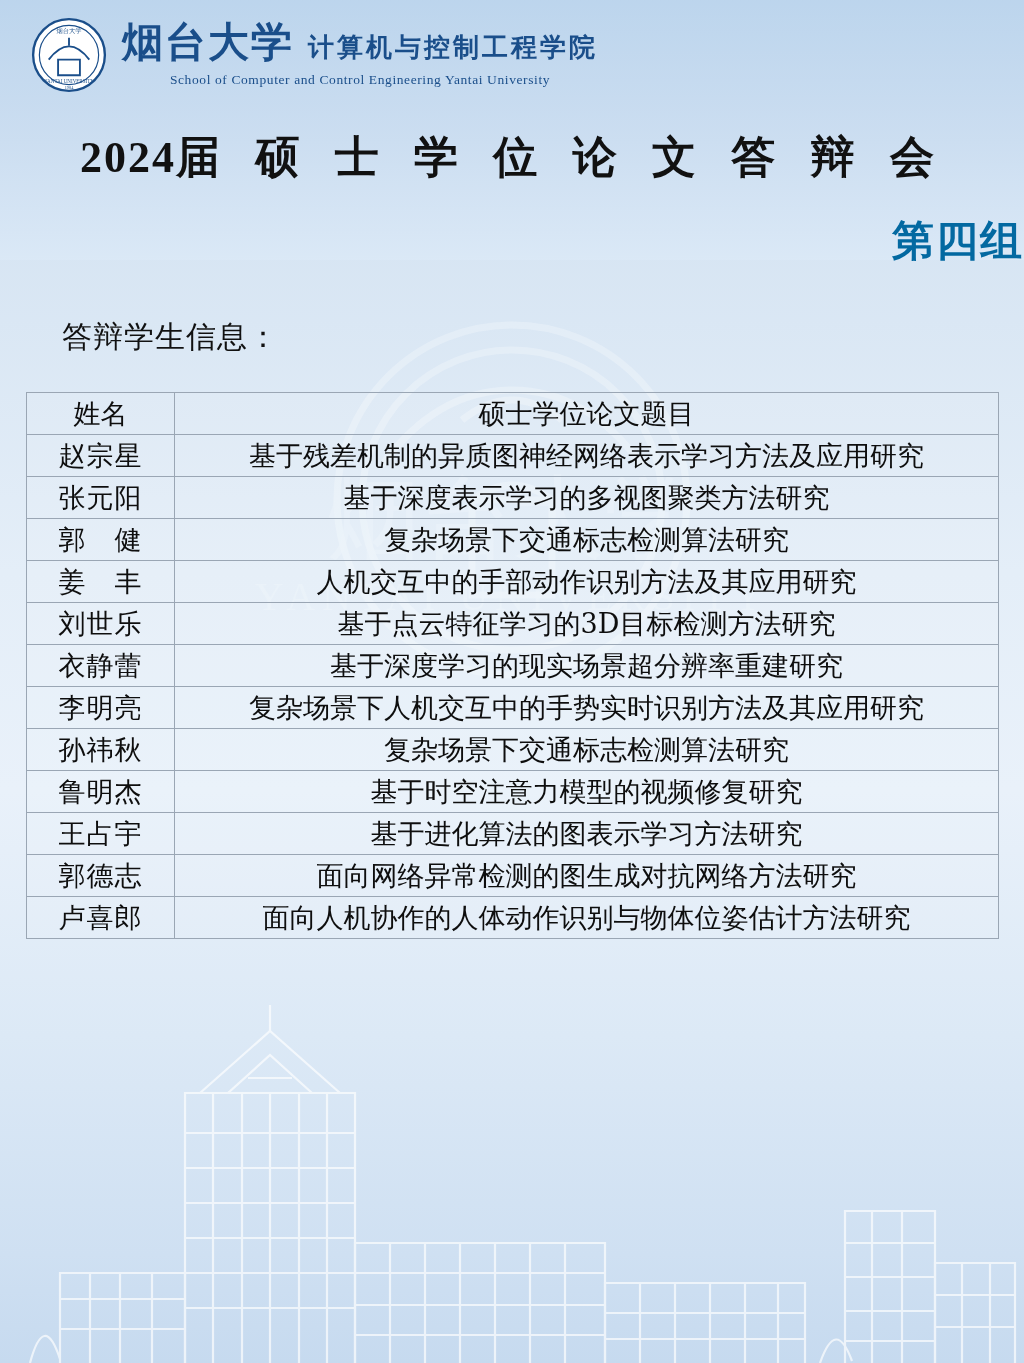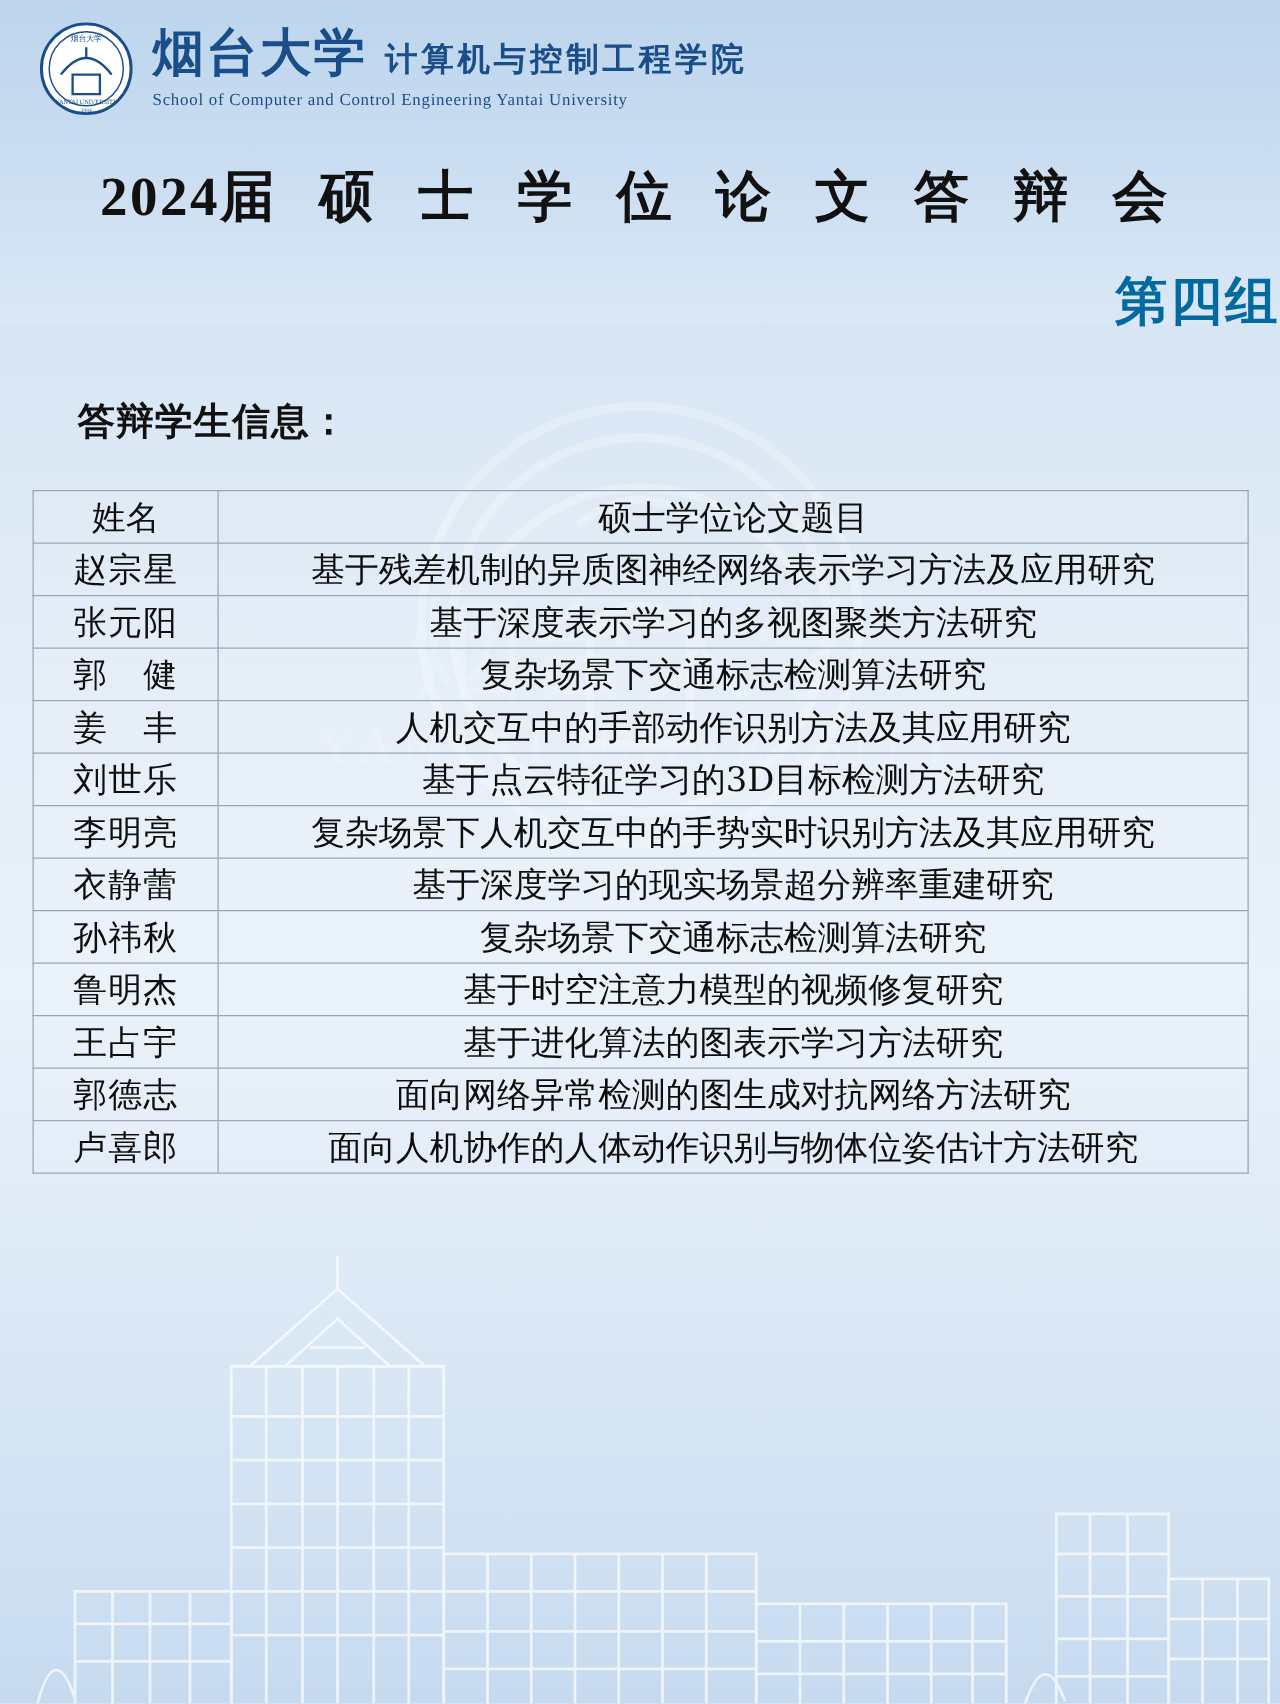--- a/index.html
+++ b/index.html
@@ -87,20 +87,21 @@
     color: #1a4e8a;
     letter-spacing: 3px;
     line-height: 1;
   }
   .univ-en {
     margin-top: 9px;
     font-family: "Liberation Serif", serif;
     font-size: 13.5px;
     color: #1a4e8a;
     letter-spacing: .6px;
+    text-align: center;
   }
 
   
   .title-main {
     position: relative;
     text-align: center;
     margin-top: 4px;
     font-family: "DejaVu Serif", "Liberation Serif", serif;
     font-weight: 700;
     font-size: 44px;
@@ -119,21 +120,21 @@
     font-weight: 700;
     font-size: 42px;
     color: #0369a1;
     letter-spacing: 2px;
   }
   .section-label {
     position: relative;
     margin: 48px 0 0 62px;
     font-family: "DejaVu Serif", "Liberation Serif", serif;
     font-size: 30px;
-    font-weight: 700;
+    font-weight: 400;
     color: #111;
     letter-spacing: 1px;
   }
 
   
   .table-wrap {
     position: relative;
     margin: 34px 26px 0 26px;
   }
   table.students {
@@ -279,26 +280,26 @@
         </tr>
       <tr>
           <td class="name-cell">姜　丰</td>
           <td class="title-cell">人机交互中的手部动作识别方法及其应用研究</td>
         </tr>
       <tr>
           <td class="name-cell">刘世乐</td>
           <td class="title-cell">基于点云特征学习的3D目标检测方法研究</td>
         </tr>
       <tr>
+          <td class="name-cell">衣静蕾</td>
+          <td class="title-cell">基于深度学习的现实场景超分辨率重建研究</td>
+        </tr>
+      <tr>
           <td class="name-cell">李明亮</td>
           <td class="title-cell">复杂场景下人机交互中的手势实时识别方法及其应用研究</td>
-        </tr>
-      <tr>
-          <td class="name-cell">衣静蕾</td>
-          <td class="title-cell">基于深度学习的现实场景超分辨率重建研究</td>
         </tr>
       <tr>
           <td class="name-cell">孙祎秋</td>
           <td class="title-cell">复杂场景下交通标志检测算法研究</td>
         </tr>
       <tr>
           <td class="name-cell">鲁明杰</td>
           <td class="title-cell">基于时空注意力模型的视频修复研究</td>
         </tr>
       <tr>

